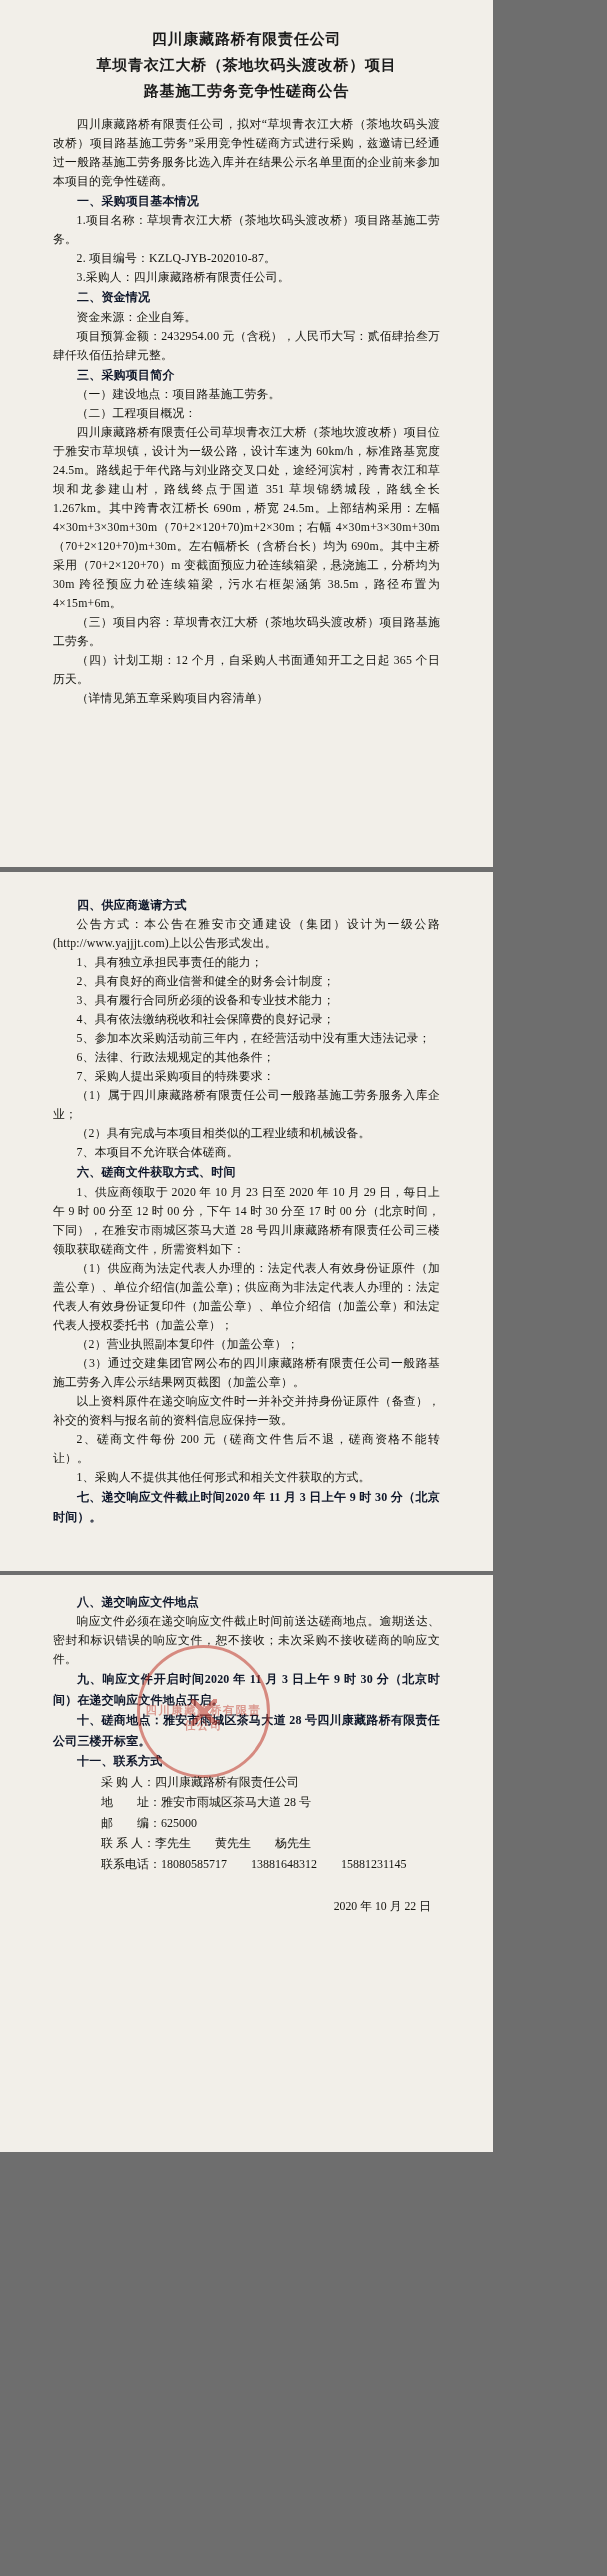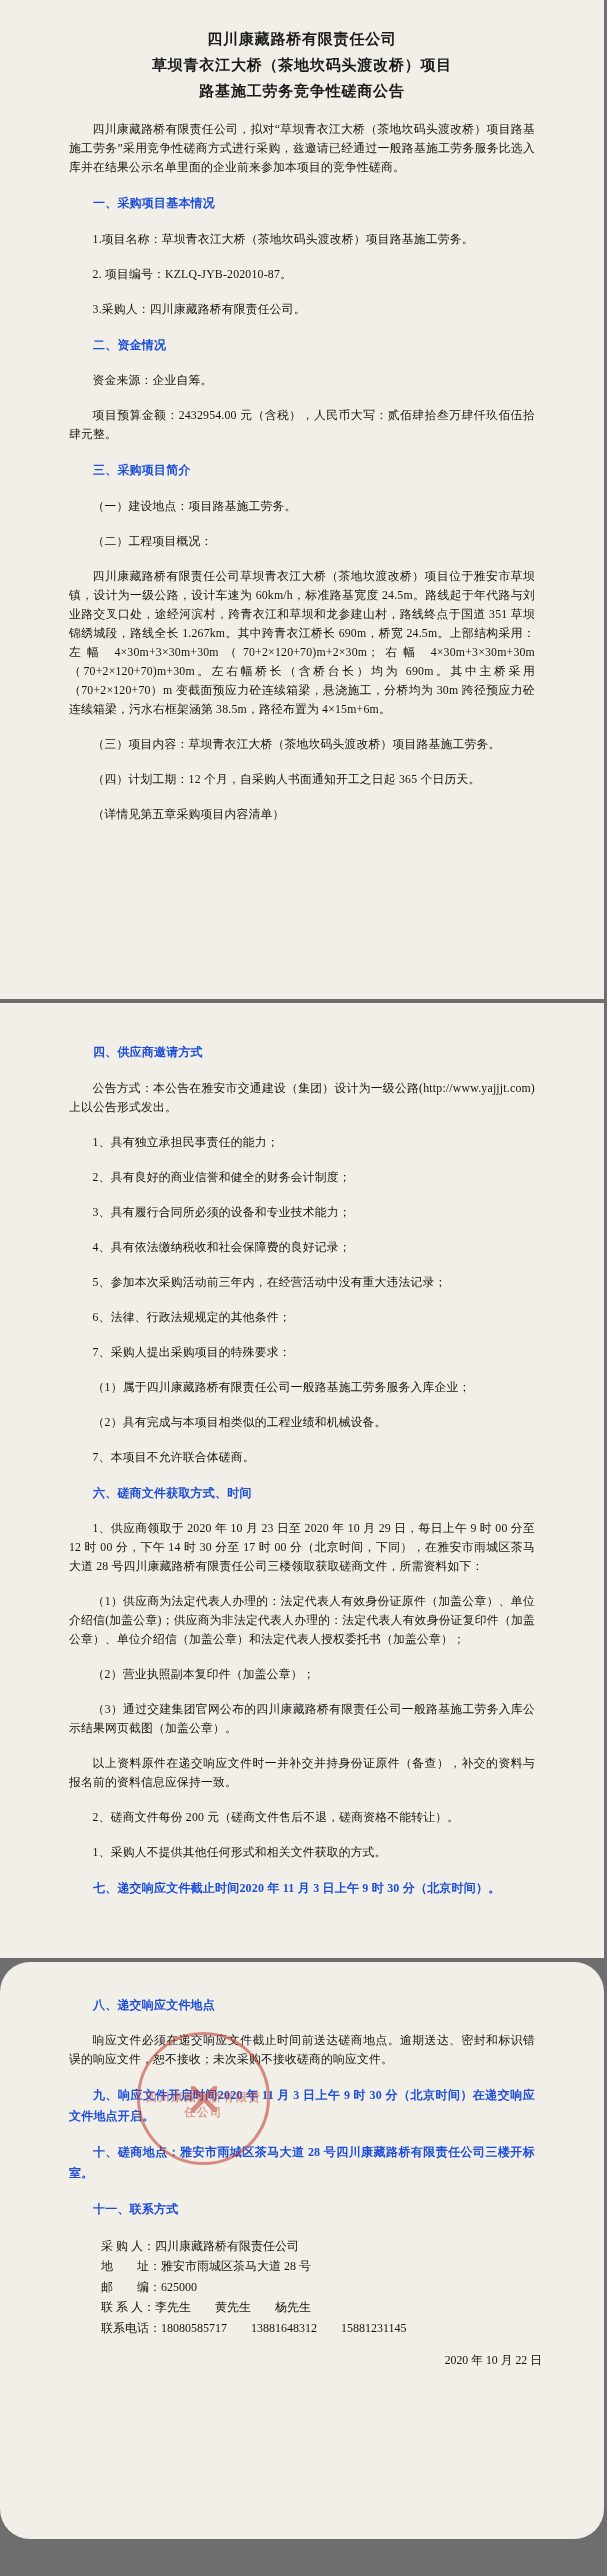--- a/index.html
+++ b/index.html
@@ -7,53 +7,53 @@
     padding: 0;
     background: #6e6e6e;
   }
   body {
     width: 607px;
     font-family: "Liberation Serif", "DejaVu Serif", serif;
   }
   .page {
     position: relative;
     background: #f2efe9;
-    width: 604px;
+    width: 493px;
     box-sizing: border-box;
     padding: 23px 53px 23px 53px;
   }
   .page-1 { padding-top: 26px; padding-bottom: 30px; }
   .gap {
     height: 4.6px;
     background: #6e6e6e;
   }
   .title {
     text-align: center;
     font-weight: bold;
     font-size: 15px;
     line-height: 26px;
     letter-spacing: 0.8px;
     color: #1a1a1a;
   }
   .title-block { margin-bottom: 10.6px; }
   p {
-    margin: 16px;
+    margin: 0;
     font-size: 11.8px;
     line-height: 19px;
     color: #14140f;
     text-align: justify;
     letter-spacing: 0.2px;
   }
   .indent { text-indent: 2em; }
   .h2 {
     font-weight: bold;
     font-size: 12px;
     line-height: 20.5px;
     text-indent: 2em;
-    color: #1d4ed8;
+    color: #0f172a;
   }
   .spacer-lg { height: 129px; }
   .spacer-md { height: 20px; }
   .contact-line {
     font-size: 12px;
     line-height: 20.5px;
     text-indent: 2em;
     color: #14140f;
     position: relative;
   }
@@ -92,24 +92,24 @@
     font-size: 11.4px;
     letter-spacing: 1.5px;
     font-weight: bold;
     opacity: 0.85;
   }
   .date-right {
     text-align: right;
     font-size: 11.8px;
     line-height: 23px;
     padding-right: 9px;
-    margin-top: 11px;
+    margin-top: 21px;
     color: #14140f;
   }
-  .page-3 { padding-top: 16.7px; min-height: 577px; border-radius: 30px; }
+  .page-3 { padding-top: 16.7px; min-height: 577px; }
   .page-2 { padding-top: 23px; }
 </style>
 </head>
 <body>
 
 <div class="page page-1">
 
   <div class="title-block">
     <div class="title">四川康藏路桥有限责任公司</div>
     <div class="title">草坝青衣江大桥（茶地坎码头渡改桥）项目</div>

